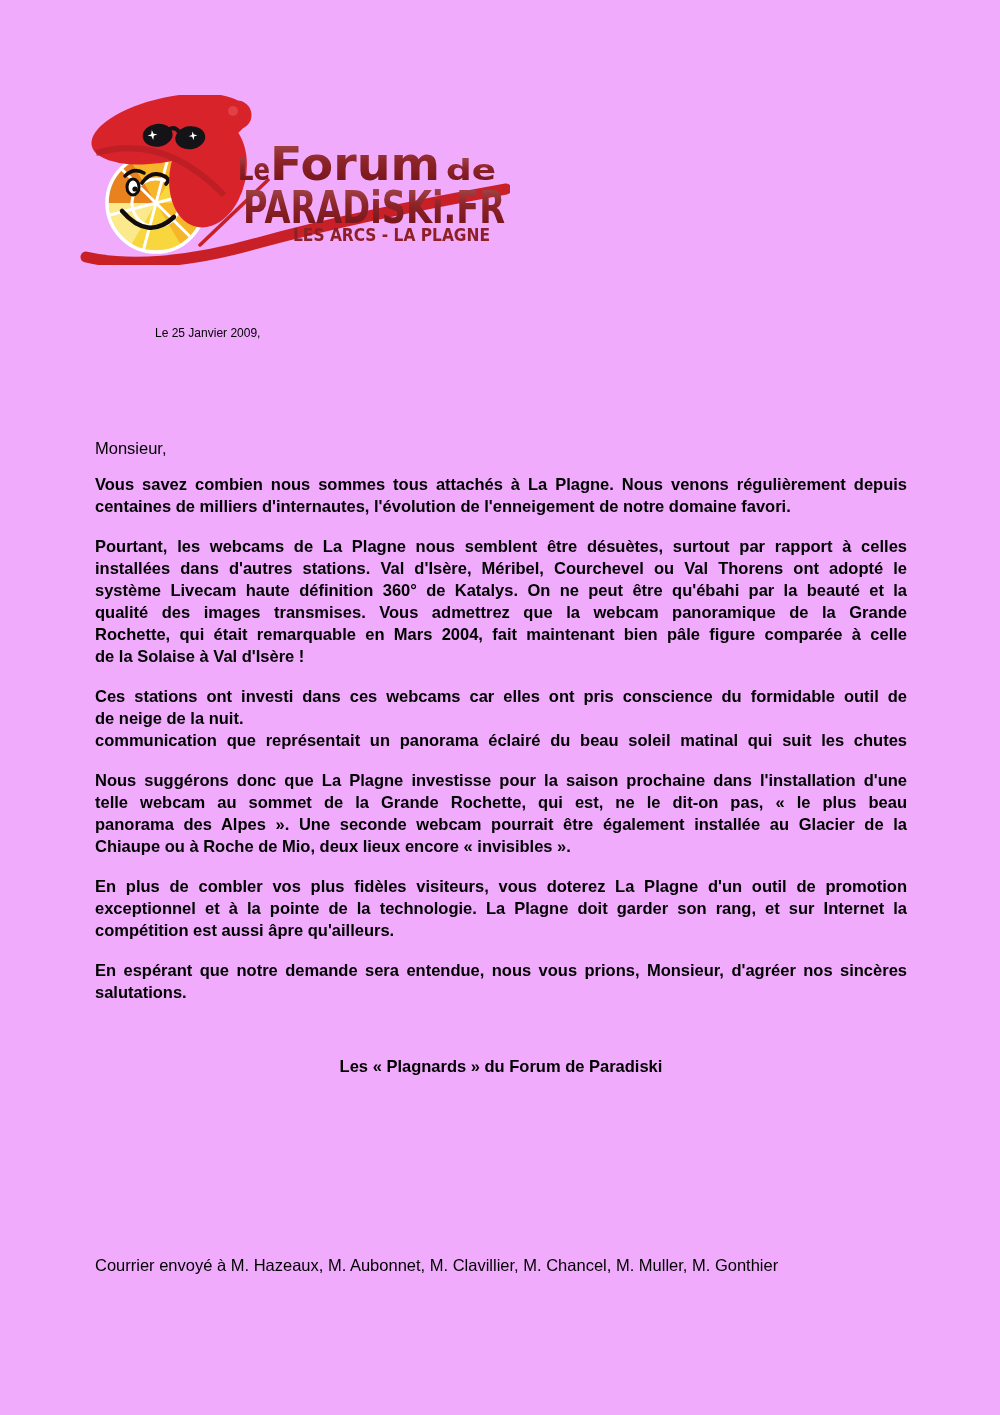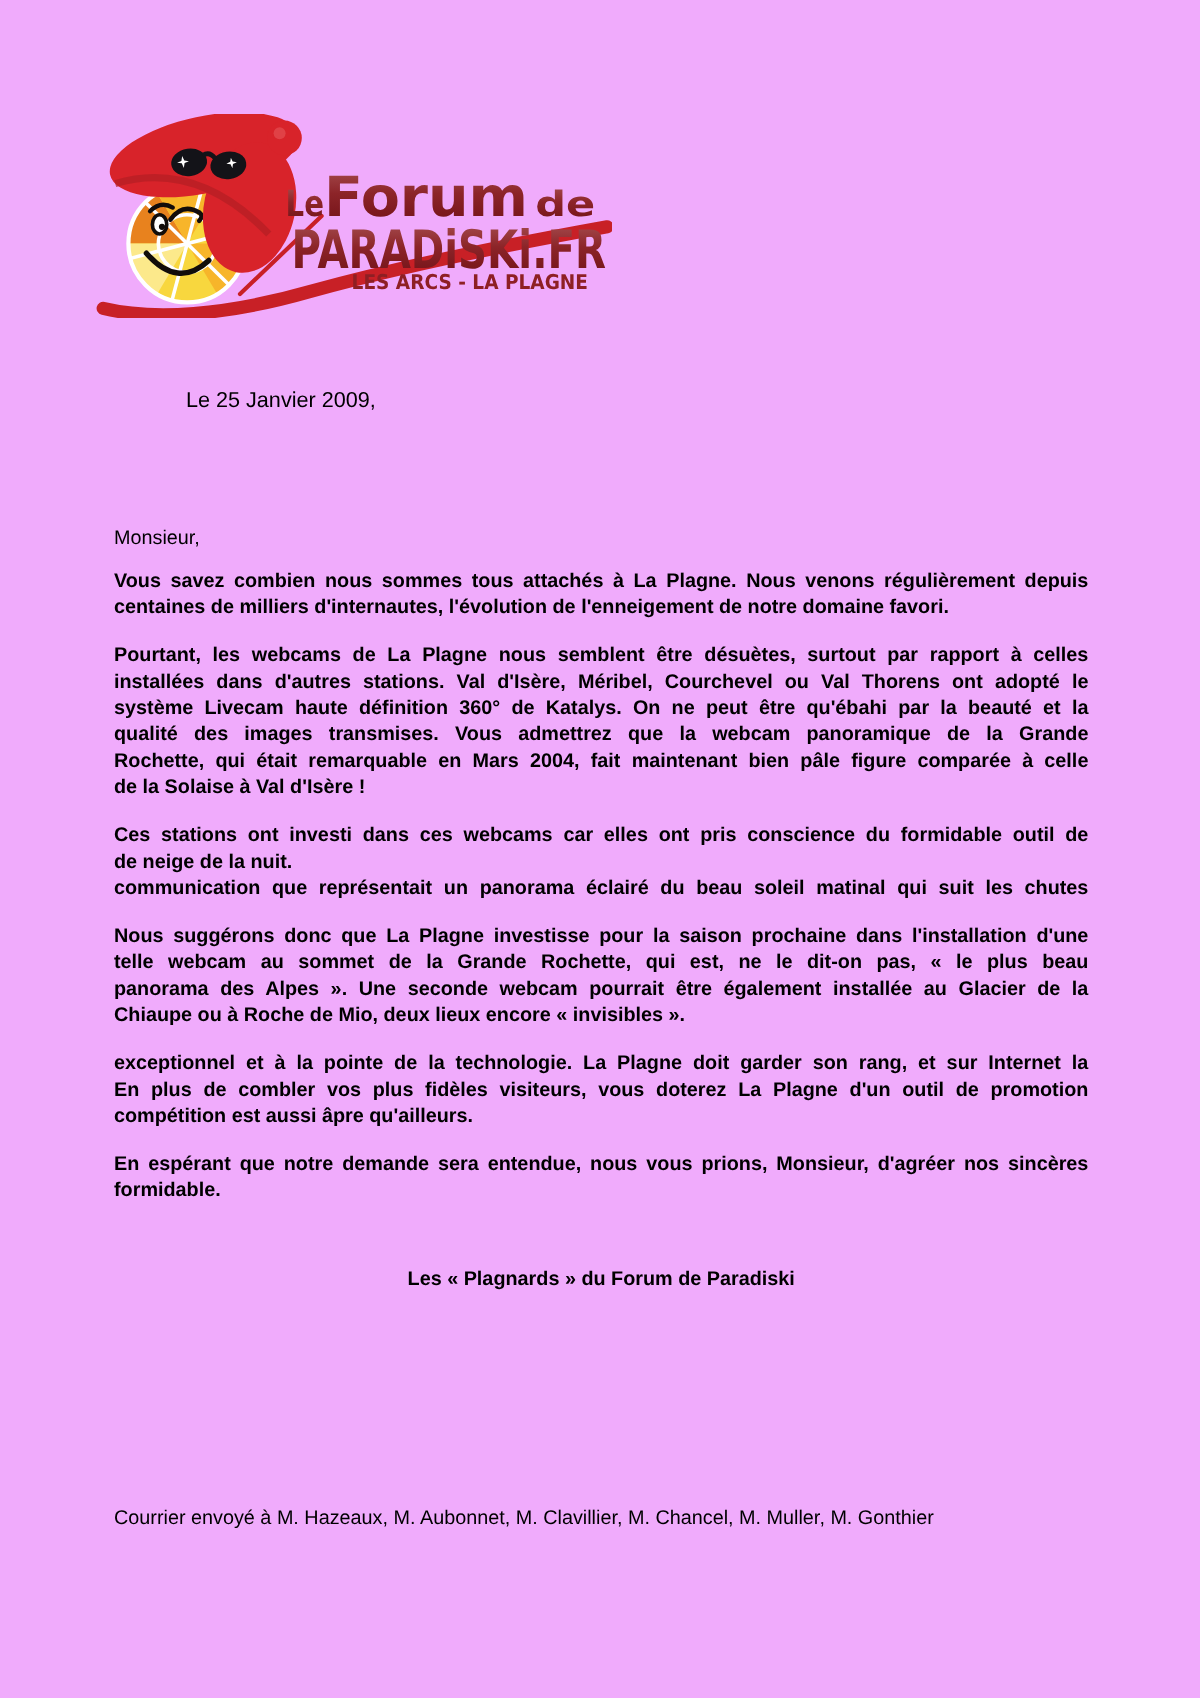--- a/index.html
+++ b/index.html
@@ -18,21 +18,21 @@
     top: 95px;
     width: 432px;
     height: 170px;
   }
   .logo svg { width: 100%; height: 100%; display: block; }
   .logo-text { font-family: "DejaVu Sans", sans-serif; font-weight: bold; }
   .date-line {
     position: absolute;
     left: 155px;
     top: 322px;
-    font-size: 18px;
+    font-size: 12px;
     line-height: 22px;
   }
   .letter-body {
     position: absolute;
     left: 95px;
     top: 437px;
     width: 812px;
     font-size: 16.5px;
     line-height: 22px;
   }
@@ -147,27 +147,27 @@
         <div class="pline pline-last">de neige de la nuit.</div>
         <div class="pline">communication que représentait un panorama éclairé du beau soleil matinal qui suit les chutes</div>
       </div>
     <div class="para">
         <div class="pline">Nous suggérons donc que La Plagne investisse pour la saison prochaine dans l'installation d'une</div>
         <div class="pline">telle webcam au sommet de la Grande Rochette, qui est, ne le dit-on pas, « le plus beau</div>
         <div class="pline">panorama des Alpes ». Une seconde webcam pourrait être également installée au Glacier de la</div>
         <div class="pline pline-last">Chiaupe ou à Roche de Mio, deux lieux encore « invisibles ».</div>
       </div>
     <div class="para">
+        <div class="pline">En plus de combler vos plus fidèles visiteurs, vous doterez La Plagne d'un outil de promotion</div>
         <div class="pline">exceptionnel et à la pointe de la technologie. La Plagne doit garder son rang, et sur Internet la</div>
-        <div class="pline">En plus de combler vos plus fidèles visiteurs, vous doterez La Plagne d'un outil de promotion</div>
         <div class="pline pline-last">compétition est aussi âpre qu'ailleurs.</div>
       </div>
     <div class="para">
         <div class="pline">En espérant que notre demande sera entendue, nous vous prions, Monsieur, d'agréer nos sincères</div>
-        <div class="pline pline-last">formidable.</div>
+        <div class="pline pline-last">salutations.</div>
       </div>
 
     <div class="signature">Les « Plagnards » du Forum de Paradiski</div>
   </div>
 
   <div class="footer-line">Courrier envoyé à M. Hazeaux, M. Aubonnet, M. Clavillier, M. Chancel, M. Muller, M. Gonthier</div>
 
 </div>
 
 </body></html>

